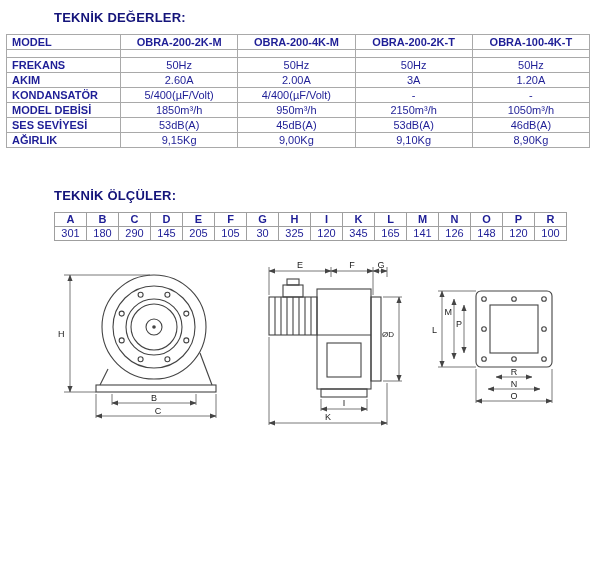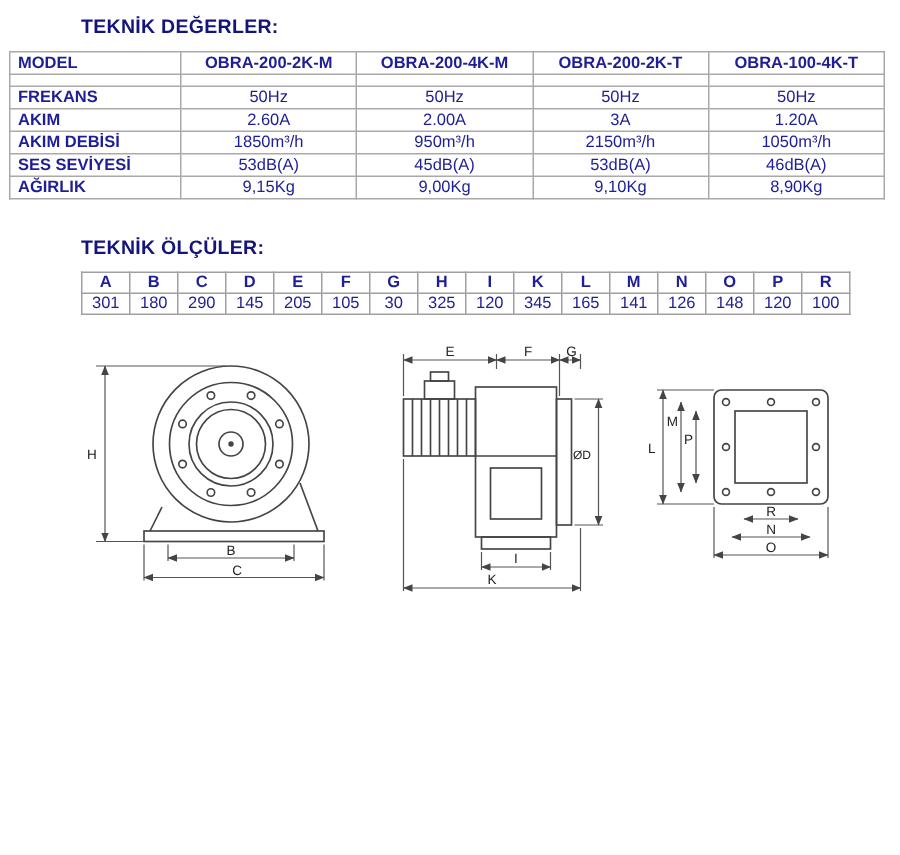--- a/index.html
+++ b/index.html
@@ -1,19 +1,19 @@
 <!DOCTYPE html>
 <html><head>
 <meta charset="utf-8">
 <style>
   html,body{margin:0;padding:0;}
   body{width:600px;height:570px;background:#ffffff;font-family:"Liberation Sans",sans-serif;}
   .sheet{width:600px;height:570px;background:#fff;padding:6px;box-sizing:border-box;overflow:hidden;}
   .sec-title{font-size:13px;font-weight:bold;color:#14147a;margin:4px 0 9px 48px;letter-spacing:.2px;}
-  .sec-title.second{margin-top:24px;}
+  .sec-title.second{margin-top:40px;}
   table.spec{border-collapse:collapse;width:584px;table-layout:fixed;color:#1e1e96;}
   table.spec th,table.spec td{border:1px solid #a9a9a9;font-size:11px;height:14px;line-height:14px;padding:0 2px;text-align:center;overflow:hidden;white-space:nowrap;}
   table.spec .lbl{text-align:left;font-weight:bold;padding-left:5px;margin-left:12px;}
   table.spec thead th{font-weight:bold;}
   tr.spacer td{height:7px;line-height:7px;}
   table.dims{border-collapse:collapse;margin:2px 0 0 48px;color:#1e1e96;}
   table.dims th,table.dims td{border:1px solid #9f9f9f;width:31px;height:13px;line-height:13px;font-size:11px;text-align:center;padding:0;}
   table.dims th{font-weight:bold;}
   .drawings{display:flex;justify-content:space-between;align-items:flex-start;margin:16px 28px 0 48px;}
   svg text{font-family:"Liberation Sans",sans-serif;fill:#222;}
@@ -58,21 +58,28 @@
         <td>50Hz</td>
       </tr>
       <tr>
         <td class="lbl">AKIM</td>
         <td>2.60A</td>
         <td>2.00A</td>
         <td>3A</td>
         <td>1.20A</td>
       </tr>
       <tr>
-        <td class="lbl">AKIM DEBİSİ</td>
+        <td class="lbl">KONDANSATÖR</td>
+        <td>5/400(µF/Volt)</td>
+        <td>4/400(µF/Volt)</td>
+        <td>-</td>
+        <td>-</td>
+      </tr>
+      <tr>
+        <td class="lbl">MODEL DEBİSİ</td>
         <td>1850m³/h</td>
         <td>950m³/h</td>
         <td>2150m³/h</td>
         <td>1050m³/h</td>
       </tr>
       <tr>
         <td class="lbl">SES SEVİYESİ</td>
         <td>53dB(A)</td>
         <td>45dB(A)</td>
         <td>53dB(A)</td>

